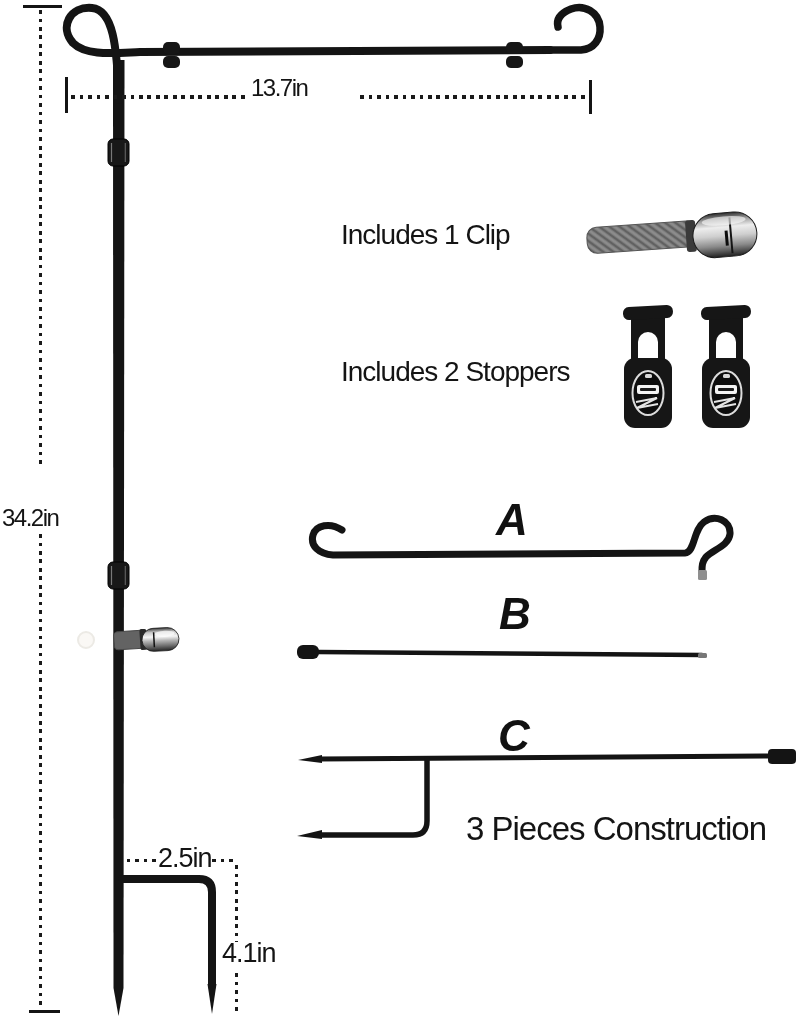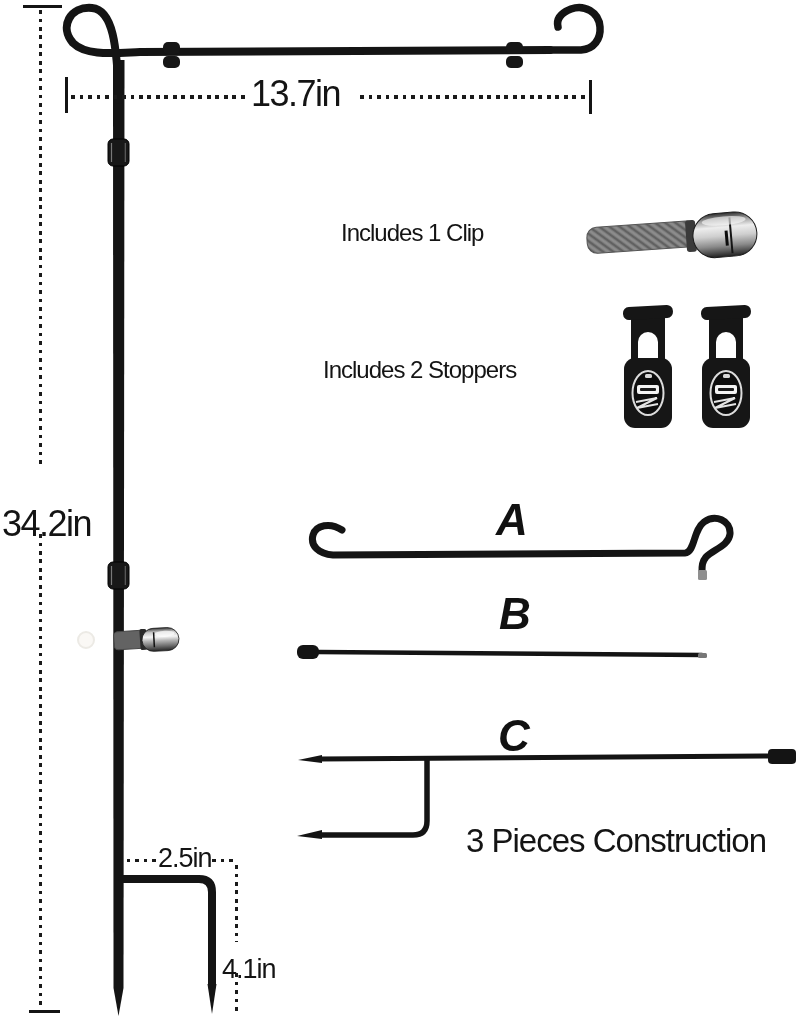--- a/index.html
+++ b/index.html
@@ -4,25 +4,25 @@
 <style>
   html,body{margin:0;padding:0;background:#fff;}
   .canvas{
     position:relative;width:800px;height:1025px;background:#ffffff;overflow:hidden;
     font-family:"Liberation Sans",sans-serif;color:#161616;
   }
   .abs{position:absolute;}
   .tick{position:absolute;background:#141414;}
   .dotline-h{position:absolute;background:repeating-linear-gradient(90deg,#1a1a1a 0 3.5px,transparent 3.5px 8.5px);}
   .dotline-v{position:absolute;background:repeating-linear-gradient(180deg,#1a1a1a 0 3.5px,transparent 3.5px 8.5px);}
-  .dim-lg{position:absolute;font-size:36px;font-weight:400;letter-spacing:-1.5px;line-height:1;color:#141414;}
+  .dim-lg{position:absolute;font-size:24px;font-weight:400;letter-spacing:-1.5px;line-height:1;color:#141414;}
   .dim-sm{position:absolute;font-size:27px;letter-spacing:-1px;line-height:1;color:#141414;}
-  .inc-label{position:absolute;font-size:24px;letter-spacing:-1px;line-height:1;color:#141414;}
+  .inc-label{position:absolute;font-size:28px;letter-spacing:-1px;line-height:1;color:#141414;}
   .part-label{position:absolute;font-size:44px;font-style:italic;font-weight:600;line-height:1;color:#111;}
-  .foot-label{position:absolute;font-size:33px;letter-spacing:-1px;line-height:1;color:#141414;margin-top:12px;}
+  .foot-label{position:absolute;font-size:33px;letter-spacing:-1px;line-height:1;color:#141414;}
   svg{display:block;overflow:visible;}
 </style>
 </head>
 <body>
 
 <div class="canvas">
 
   <svg class="abs" style="left:0;top:0;" width="800" height="1025" viewBox="0 0 800 1025">
     <defs>
       <linearGradient id="metalHead" x1="0" y1="0" x2="0" y2="1">
@@ -84,21 +84,21 @@
   <div class="dotline-h" style="left:71px;top:95px;width:176px;height:4px;"></div>
   <span class="dim-lg" style="left:251px;top:76px;">13.7in</span>
   <div class="dotline-h" style="left:360px;top:95px;width:228px;height:4px;"></div>
   <div class="tick" style="left:589px;top:80px;width:3px;height:34px;"></div>
 
   <div class="dotline-h" style="left:127px;top:859px;width:31px;height:3px;"></div>
   <span class="dim-sm" style="left:158px;top:845px;text-align:center;">2.5in</span>
   <div class="dotline-h" style="left:212px;top:859px;width:25px;height:3px;"></div>
 
   <div class="dotline-v" style="left:235px;top:865px;width:3px;height:77px;"></div>
-  <span class="dim-sm" style="left:222px;top:940px;margin-top:16px;">4.1in</span>
+  <span class="dim-sm" style="left:222px;top:940px;">4.1in</span>
   <div class="dotline-v" style="left:235px;top:973px;width:3px;height:43px;"></div>
 
   <span class="inc-label" style="left:341px;top:221px;">Includes 1 Clip</span>
   <svg class="abs" style="left:583px;top:208px;" width="178" height="58" viewBox="0 0 178 58">
     <defs>
       <pattern id="weave" width="6" height="6" patternUnits="userSpaceOnUse" patternTransform="rotate(40)">
         <rect width="6" height="6" fill="#7d7d7d"></rect>
         <rect width="6" height="2" fill="#616161"></rect>
         <rect y="3.2" width="6" height="1.6" fill="#909090"></rect>
       </pattern>
@@ -114,21 +114,21 @@
     <rect x="4" y="16" width="110" height="26" rx="10" fill="url(#weave)" stroke="#555" stroke-width="1" transform="rotate(-4 60 30)"></rect>
     <rect x="103" y="12" width="10" height="32" rx="3" fill="#3a3a3a" transform="rotate(-4 108 28)"></rect>
     <g transform="rotate(-5 140 28)">
       <rect x="110" y="5" width="64" height="44" rx="22" fill="url(#metalHead2)" stroke="#1c1c1c" stroke-width="1"></rect>
       <line x1="148" y1="10" x2="148" y2="46" stroke="#151515" stroke-width="2"></line>
       <rect x="142" y="23" width="3" height="15" fill="#0c0c0c"></rect>
       <ellipse cx="142" cy="13" rx="22" ry="4.5" fill="#fdfdfd" opacity="0.6"></ellipse>
     </g>
   </svg>
 
-  <span class="inc-label" style="left:323px;top:358px;">Includes 2 Stoppers</span>
+  <span class="inc-label" style="left:341px;top:358px;">Includes 2 Stoppers</span>
   <svg class="abs" style="left:621px;top:306px;" width="134" height="124" viewBox="0 0 134 124">
     <defs>
       <g id="stopper">
         <rect x="10" y="9" width="34" height="50" fill="#161616"></rect>
         <path d="M 17 56 L 17 36 A 10 10 0 0 1 37 36 L 37 56 Z" fill="#ffffff"></path>
         <rect x="3" y="52" width="48" height="70" rx="11" fill="#161616"></rect>
         <rect x="2" y="0" width="50" height="13" rx="6" fill="#161616" transform="rotate(-3 27 7)"></rect>
         <ellipse cx="27" cy="87" rx="15.5" ry="22" fill="#0d0d0d" stroke="#dcdcdc" stroke-width="2"></ellipse>
         <rect x="24" y="68" width="7" height="4" rx="1.5" fill="#d8d8d8"></rect>
         <rect x="16" y="79" width="22" height="9" rx="2" fill="#f2f2f2"></rect>

